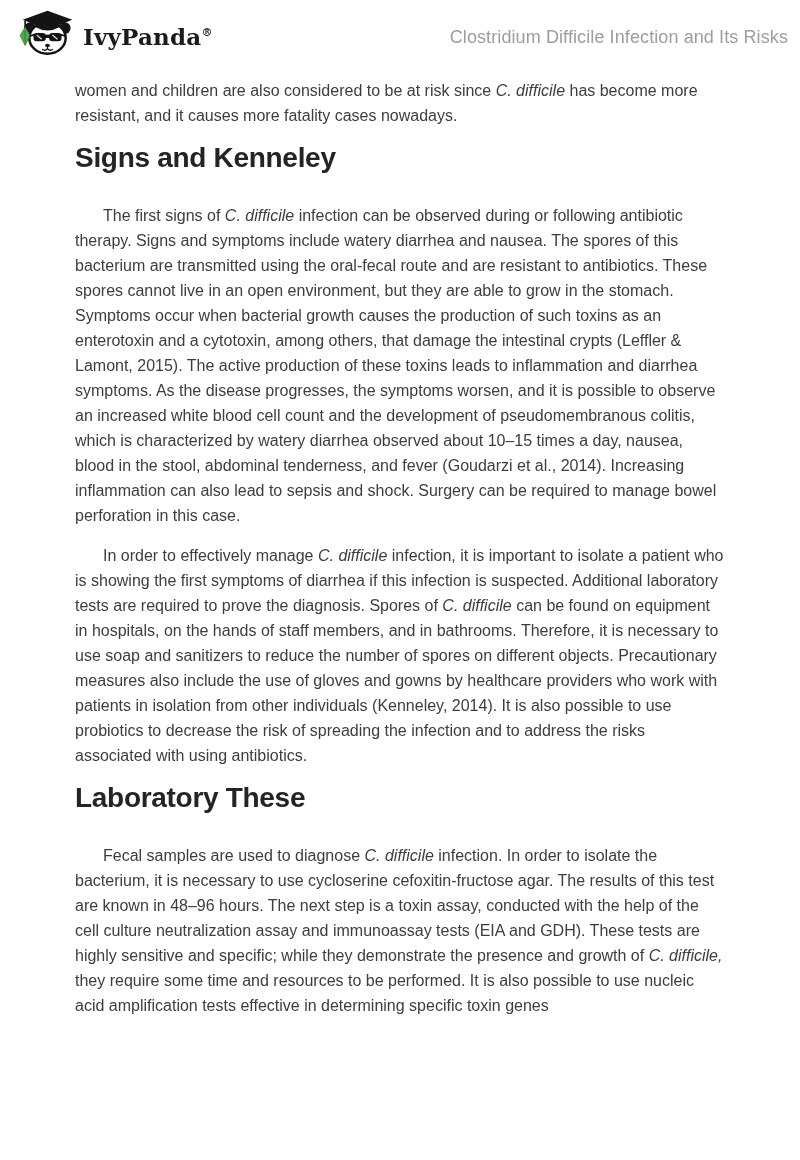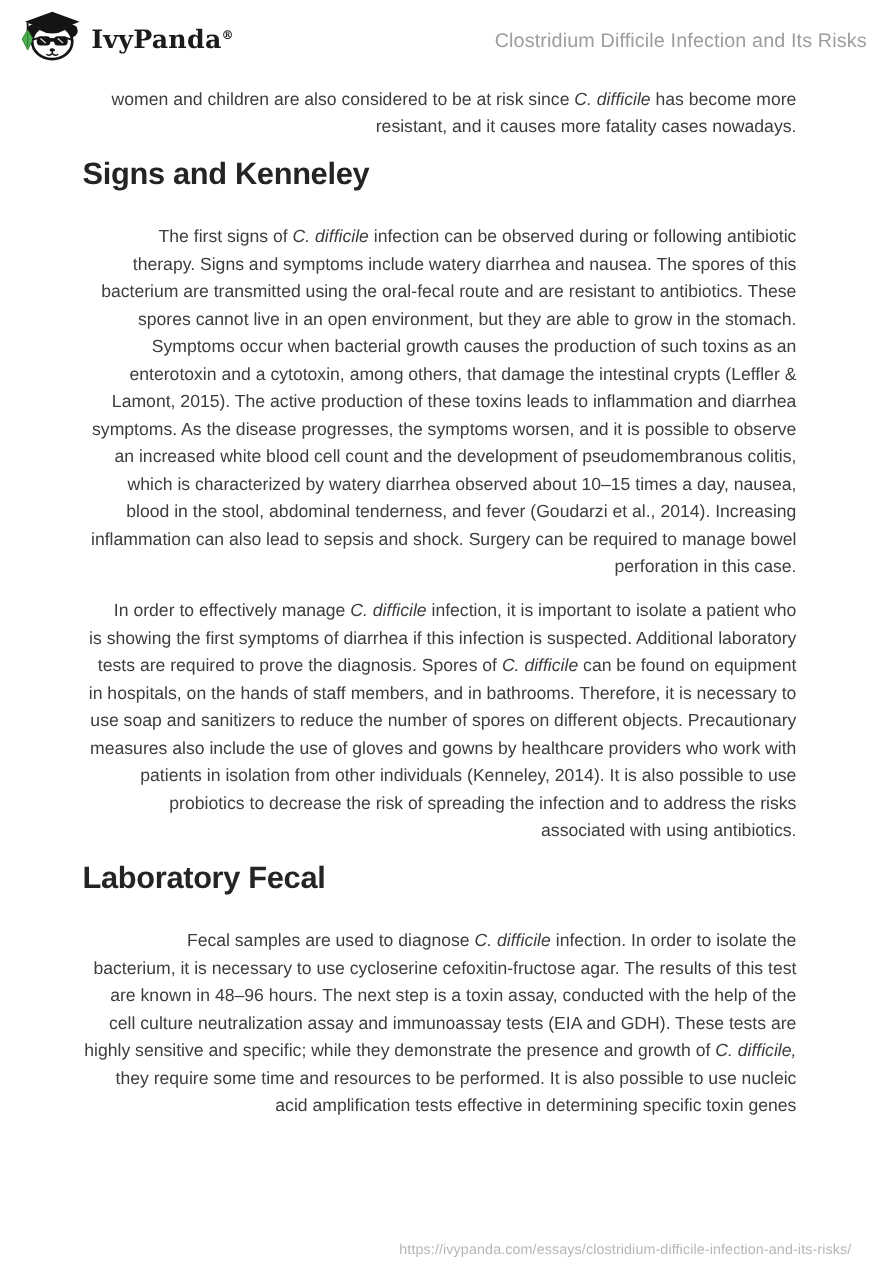--- a/index.html
+++ b/index.html
@@ -53,21 +53,21 @@
   .main {
     box-sizing: content-box;
     width: 649px;
     padding: 18px 0 0 75px;
     color: #3d3d3d;
     font-size: 16px;
     line-height: 25px;
   }
   .main p {
     margin: 0 0 15px 0;
-    text-align: right;
+    text-align: left;
   }
   .main p.indent {
     text-indent: 28px;
   }
   .main h2 {
     font-size: 28px;
     line-height: 30px;
     font-weight: bold;
     color: #242424;
     letter-spacing: -0.3px;
@@ -122,21 +122,18 @@
       <div class="brand-name"><span>IvyPanda</span><sup>®</sup></div>
     </div>
     <div class="doc-title">Clostridium Difficile Infection and Its Risks</div>
   </header>
 
   <main class="main" id="essay-body">
       <p><span>women and children are also considered to be at risk since </span><em>C. difficile</em><span> has become more resistant, and it causes more fatality cases nowadays.</span></p>
       <h2>Signs and Kenneley</h2>
       <p class="indent"><span>The first signs of </span><em>C. difficile</em><span> infection can be observed during or following antibiotic therapy. Signs and symptoms include watery diarrhea and nausea. The spores of this bacterium are transmitted using the oral-fecal route and are resistant to antibiotics. These spores cannot live in an open environment, but they are able to grow in the stomach. Symptoms occur when bacterial growth causes the production of such toxins as an enterotoxin and a cytotoxin, among others, that damage the intestinal crypts (Leffler &amp; Lamont, 2015). The active production of these toxins leads to inflammation and diarrhea symptoms. As the disease progresses, the symptoms worsen, and it is possible to observe an increased white blood cell count and the development of pseudomembranous colitis, which is characterized by watery diarrhea observed about 10–15 times a day, nausea, blood in the stool, abdominal tenderness, and fever (Goudarzi et al., 2014). Increasing inflammation can also lead to sepsis and shock. Surgery can be required to manage bowel perforation in this case.</span></p>
       <p class="indent"><span>In order to effectively manage </span><em>C. difficile</em><span> infection, it is important to isolate a patient who is showing the first symptoms of diarrhea if this infection is suspected. Additional laboratory tests are required to prove the diagnosis. Spores of </span><em>C. difficile</em><span> can be found on equipment in hospitals, on the hands of staff members, and in bathrooms. Therefore, it is necessary to use soap and sanitizers to reduce the number of spores on different objects. Precautionary measures also include the use of gloves and gowns by healthcare providers who work with patients in isolation from other individuals (Kenneley, 2014). It is also possible to use probiotics to decrease the risk of spreading the infection and to address the risks associated with using antibiotics.</span></p>
-      <h2>Laboratory Fecal</h2>
+      <h2>Laboratory These</h2>
       <p class="indent"><span>Fecal samples are used to diagnose </span><em>C. difficile</em><span> infection. In order to isolate the bacterium, it is necessary to use cycloserine cefoxitin-fructose agar. The results of this test are known in 48–96 hours. The next step is a toxin assay, conducted with the help of the cell culture neutralization assay and immunoassay tests (EIA and GDH). These tests are highly sensitive and specific; while they demonstrate the presence and growth of </span><em>C. difficile,</em><span> they require some time and resources to be performed. It is also possible to use nucleic acid amplification tests effective in determining specific toxin genes</span></p>
     </main>
 
-  <footer class="footer">
-    <span>https://ivypanda.com/essays/clostridium-difficile-infection-and-its-risks/</span>
-  </footer>
 
 </div>
 
 </body></html>

